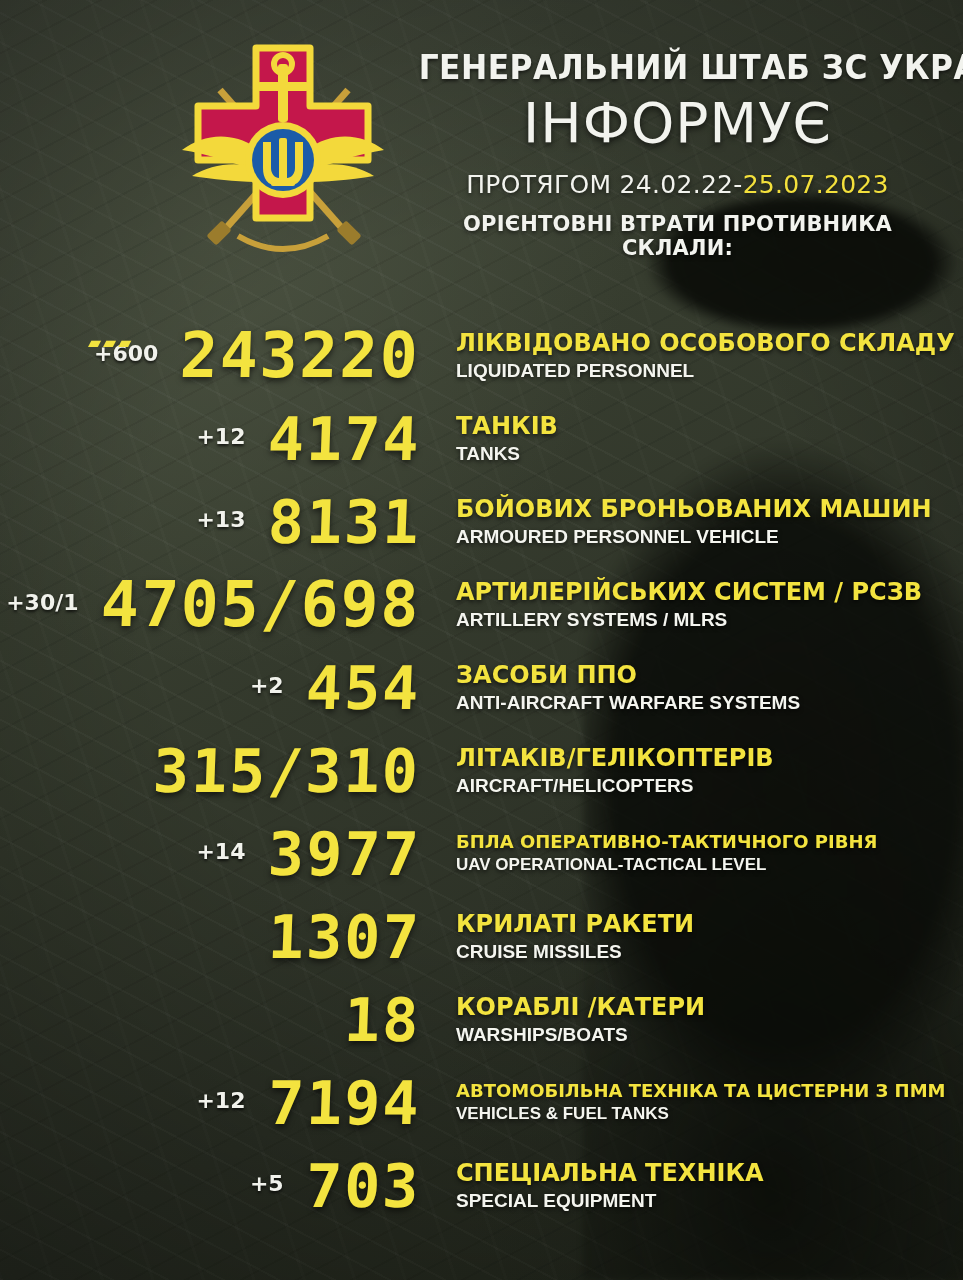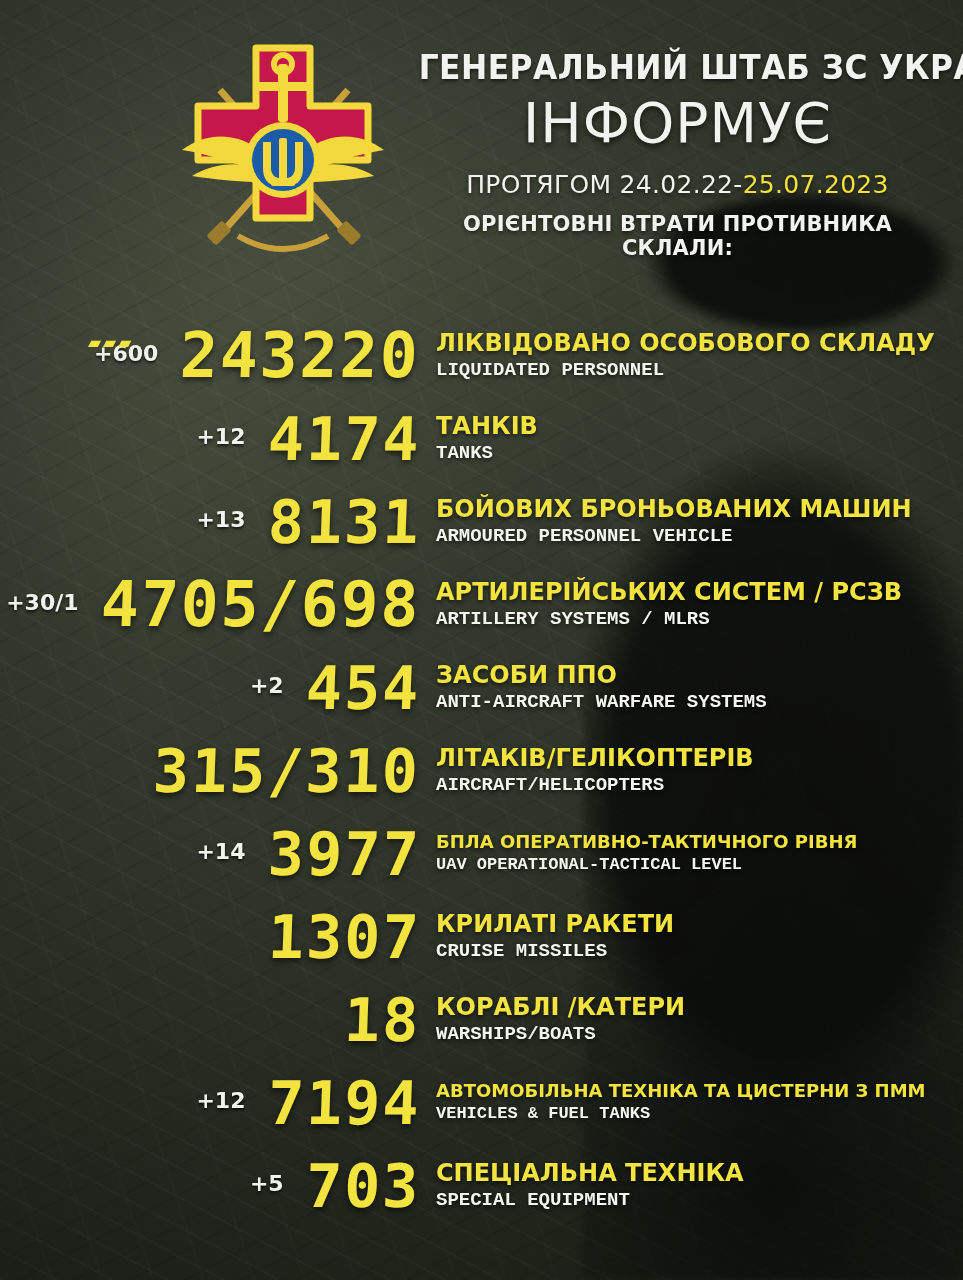--- a/index.html
+++ b/index.html
@@ -157,32 +157,33 @@
     white-space: nowrap;
     transform: skewX(-2deg);
     text-shadow: 0 3px 6px rgba(0,0,0,.6);
   }
   .value.big { font-size: 63px; }
 
   .label-col {
     flex: 1;
     padding-left: 6px;
     min-width: 0;
+    margin-left: 20px;
   }
   .lbl-ua {
     font-family: "DejaVu Sans", sans-serif;
     font-weight: 700;
     font-size: 24px;
     color: #f3e33f;
     line-height: 1.12;
     white-space: nowrap;
     text-shadow: 0 2px 4px rgba(0,0,0,.65);
   }
   .lbl-en {
-    font-family: Liberation Mono, monospace;
+    font-family: Liberation Sans, sans-serif;
     font-weight: 700;
     font-size: 19px;
     color: #f4f5ef;
     line-height: 1.15;
     margin-top: 3px;
     white-space: nowrap;
     text-shadow: 0 2px 4px rgba(0,0,0,.65);
   }
   .lbl-ua.sm { font-size: 18px; }
   .lbl-en.sm { font-size: 17px; }

